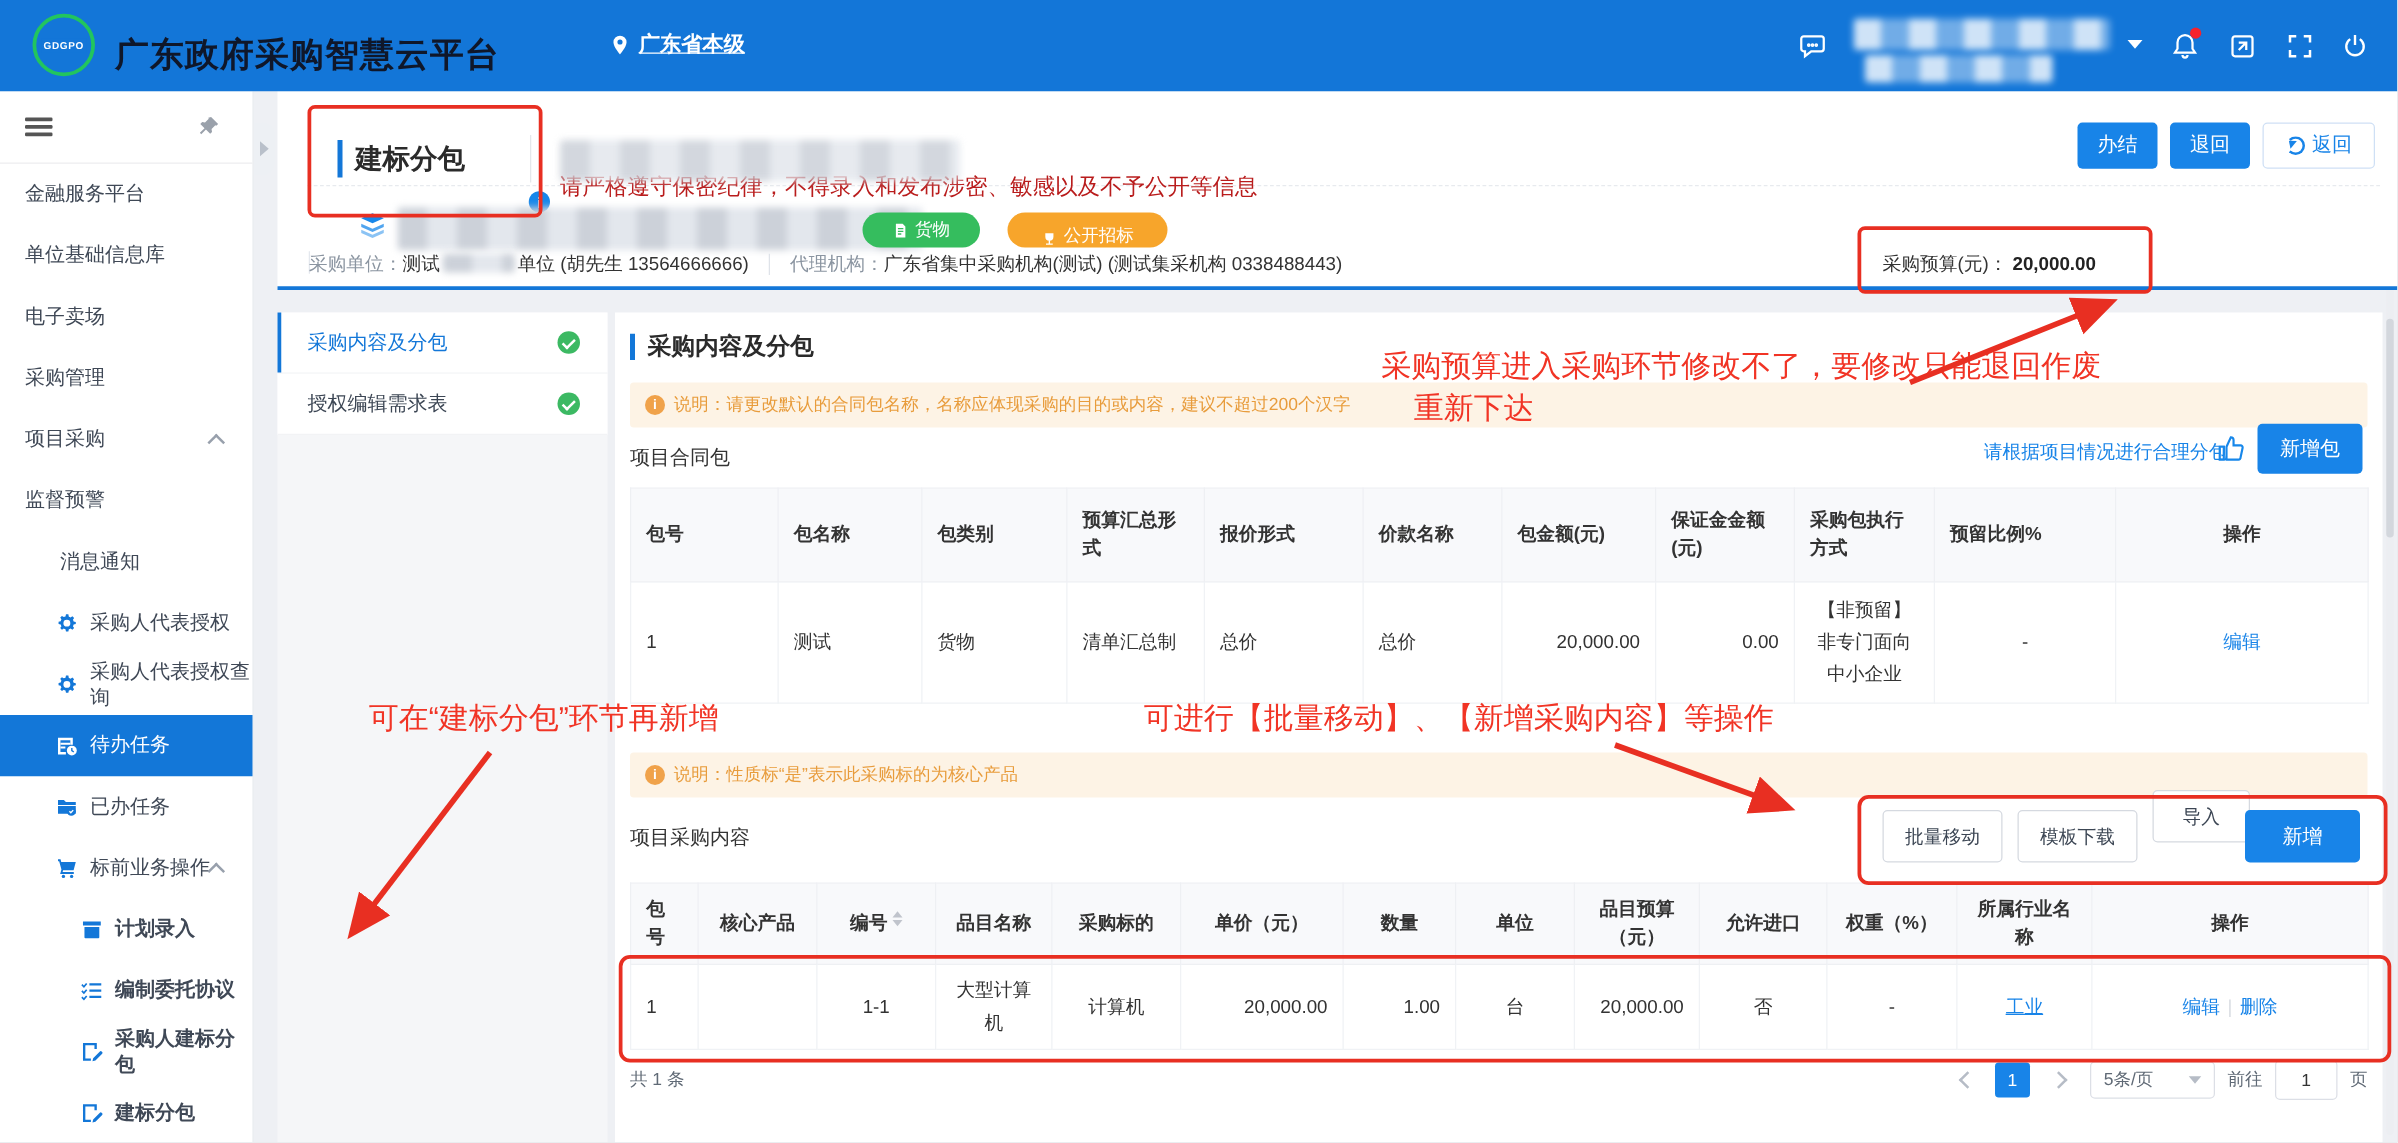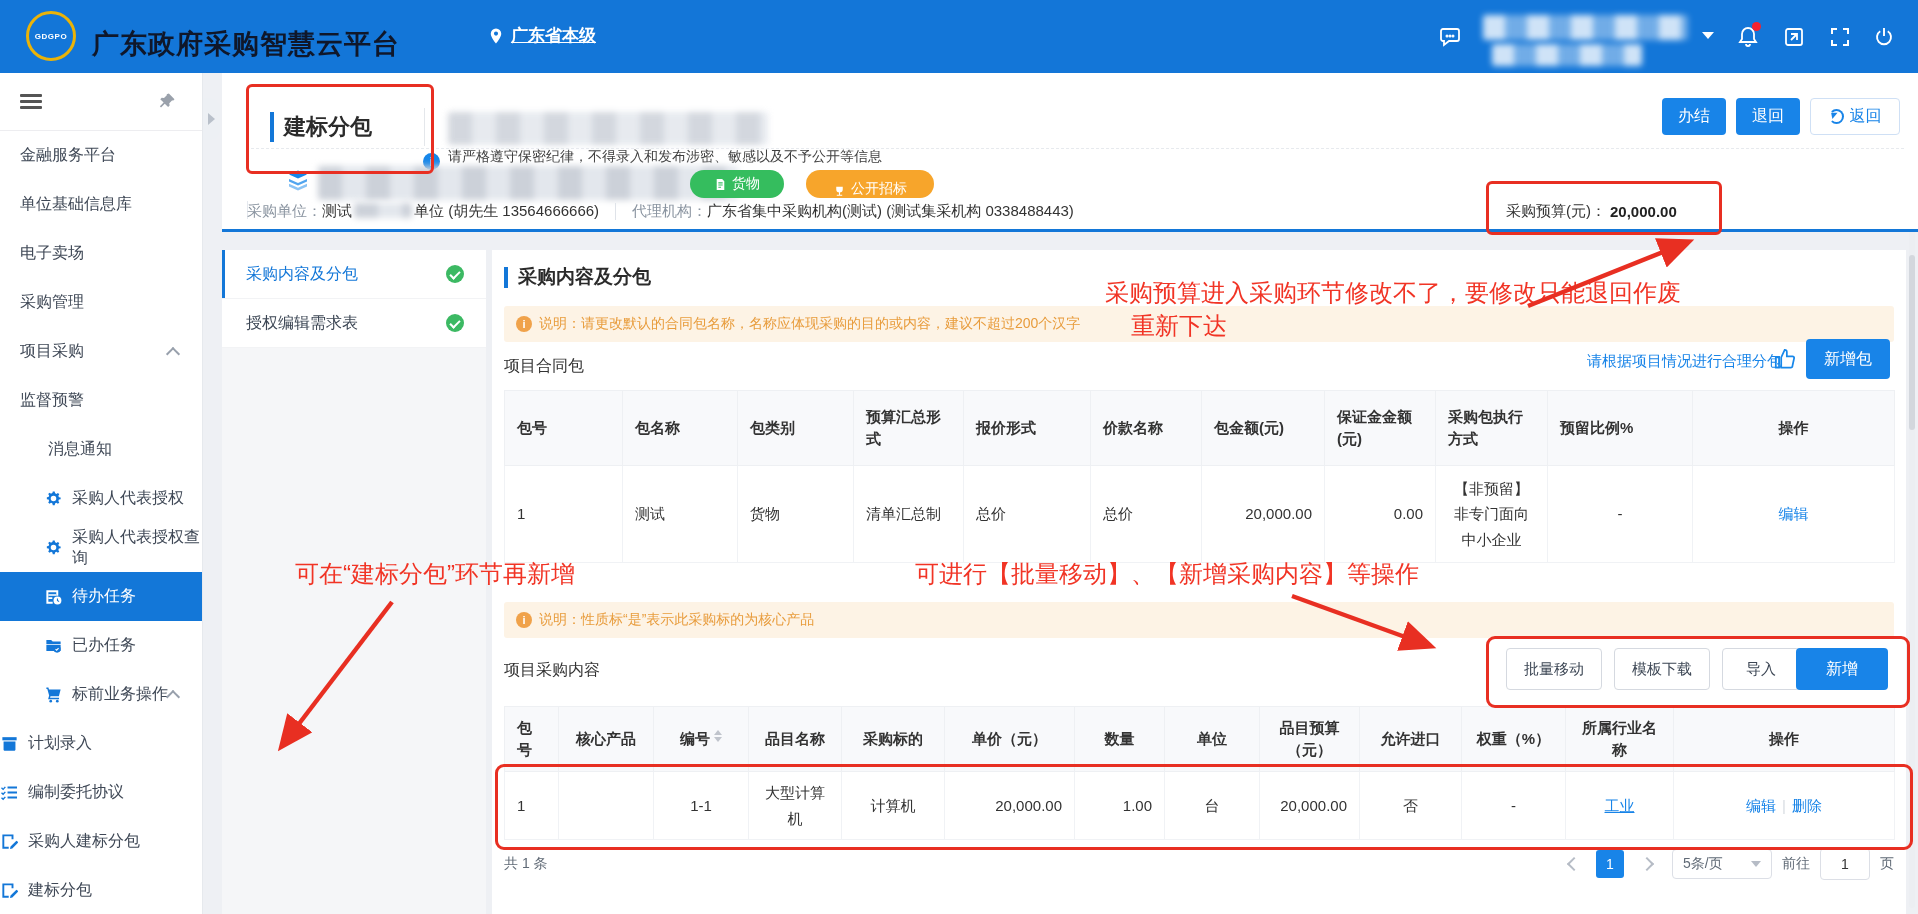--- a/index.html
+++ b/index.html
@@ -1,20 +1,20 @@
 <!DOCTYPE html>
 <html><head>
 <meta charset="utf-8">
 <style>
   html,body{margin:0;padding:0;background:#dfe3e8;}
   #stage{position:relative;width:1918px;height:914px;overflow:hidden;background:#eef0f4;
     font-family:"Liberation Sans","DejaVu Sans",sans-serif;color:#333;}
   
   #topbar{position:absolute;left:0;top:0;width:1918px;height:73px;background:#1376d8;z-index:3;}
-  #logo{position:absolute;left:26px;top:11px;width:50px;height:50px;border:3px solid #eab308;border-radius:50%;box-sizing:border-box;display:flex;align-items:center;justify-content:center;}
+  #logo{position:absolute;left:26px;top:11px;width:50px;height:50px;border:3px solid #22c55e;border-radius:50%;box-sizing:border-box;display:flex;align-items:center;justify-content:center;}
   #logo .logo-txt{color:#fff;font-size:8px;font-weight:bold;letter-spacing:.5px;background:#1376d8;padding:1px 2px;}
   #app-title{position:absolute;left:92px;top:26px;font-size:27px;font-weight:bold;color:#0f172a;letter-spacing:1px;}
   #region-wrap{position:absolute;left:487px;top:24px;display:flex;align-items:center;color:#fff;}
   #region-link{font-size:17px;font-weight:bold;color:#fff;text-decoration:underline;margin-left:6px;cursor:pointer;}
   .tico{position:absolute;top:25px;width:24px;height:24px;color:#fff;cursor:pointer;}
   .blur{filter:blur(3px);border-radius:3px;}
   .blur-white{background:repeating-linear-gradient(90deg,rgba(255,255,255,.8) 0 22px,rgba(255,255,255,.4) 22px 44px);}
   .blur-gray{background:repeating-linear-gradient(90deg,#ccd1d9 0 24px,#e3e7ed 24px 48px);}
   #user-blur1{position:absolute;left:1483px;top:15px;width:205px;height:25px;}
   #user-blur2{position:absolute;left:1492px;top:44px;width:150px;height:22px;}
@@ -23,42 +23,42 @@
   
   #sidebar{position:absolute;left:0;top:73px;width:203px;height:841px;background:#fff;border-right:1px solid #e6e9ed;box-sizing:border-box;z-index:2;}
   #sb-top{height:57px;border-bottom:1px solid #ededf0;position:relative;}
   #hamburger{position:absolute;left:20px;top:21px;width:22px;height:16px;cursor:pointer;}
   #hamburger span{display:block;height:2.5px;background:#555;margin-bottom:3.5px;border-radius:1px;}
   #pin-icon{position:absolute;right:26px;top:19px;width:18px;height:18px;color:#9aa1ab;cursor:pointer;}
   .sb-item{height:49px;display:flex;align-items:center;font-size:16px;color:#3f4856;cursor:pointer;position:relative;box-sizing:border-box;}
   .sb-item.lvl1{padding-left:20px;}
   .sb-item.lvl2p{padding-left:48px;}
   .sb-item.lvl2{padding-left:44px;}
-  .sb-item.lvl3{}
+  .sb-item.lvl3{padding-left:64px;font-weight:bold;}
   .sb-ico{width:19px;height:19px;margin-right:9px;color:#1377d8;flex:none;}
   .sb-item.active{background:#1377d8;color:#fff;}
   .sb-item.active .sb-ico{color:#fff;}
   .chev-up{position:absolute;right:24px;top:22px;width:8px;height:8px;border:solid #98a0ac;border-width:2px 2px 0 0;transform:rotate(-45deg);}
   #collapse-handle{position:absolute;left:203px;top:98px;width:17px;height:42px;background:#edf0f4;border-radius:0 10px 10px 0;z-index:2;cursor:pointer;display:flex;align-items:center;justify-content:center;}
   #collapse-handle i{width:0;height:0;border-top:6px solid transparent;border-bottom:6px solid transparent;border-left:7px solid #b9c0ca;}
   
   #page-head{position:absolute;left:222px;top:73px;width:1696px;height:156px;background:#fff;border-bottom:3px solid #1377d8;box-sizing:content-box;z-index:1;}
   #pg-title-bar{position:absolute;left:48px;top:39px;width:4px;height:30px;background:#1377d8;}
   #pg-title{position:absolute;left:62px;top:39px;font-size:22px;font-weight:bold;color:#2b2b2b;}
   #pg-title-sep{position:absolute;left:202px;top:35px;width:1px;height:38px;background:#e4e7eb;}
   .hbtn{position:absolute;top:25px;height:37px;border:none;border-radius:4px;font-size:16px;cursor:pointer;font-family:inherit;display:flex;align-items:center;justify-content:center;}
   .hbtn.blue{background:#1884e8;color:#fff;}
   #btn-finish{left:1440px;width:64px;}
   #btn-sendback{left:1514px;width:64px;}
   #btn-back{left:1588px;width:90px;background:#fff;border:1px solid #cfe0f5;color:#1884e8;gap:6px;}
   .undo-ico{width:11px;height:11px;border:2px solid #1884e8;border-radius:50%;border-left-color:transparent;position:relative;display:inline-block;}
   .undo-ico::after{content:"";position:absolute;left:-4px;top:-2px;border:4px solid transparent;border-right:5px solid #1884e8;transform:rotate(40deg);}
   #head-dash{position:absolute;left:24px;right:14px;top:75px;border-top:1px dashed #e7eaee;}
   #secrecy-icon{position:absolute;left:201px;top:80px;width:17px;height:17px;border-radius:50%;background:#1787ea;color:#fff;font-size:12px;font-weight:bold;font-style:normal;display:flex;align-items:center;justify-content:center;}
-  #secrecy-text{position:absolute;left:226px;top:75px;font-size:14px;color:#404040;}
+  #secrecy-text{position:absolute;left:226px;top:64px;font-size:18px;color:#b91c1c;}
   #head-blur{position:absolute;left:226px;top:39px;width:320px;height:33px;opacity:.85;}
   #layers-icon{position:absolute;left:64px;top:95px;width:24px;height:24px;color:#1787ea;}
   #project-blur{position:absolute;left:96px;top:93px;width:420px;height:34px;}
   .badge{position:absolute;top:97px;height:28px;border-radius:14px;color:#fff;font-size:14px;display:flex;align-items:center;justify-content:center;gap:5px;padding:0 12px;box-sizing:border-box;}
   #badge-goods{left:468px;width:94px;background:#35bd5e;}
   #badge-bidding{left:584px;width:128px;background:#f7a52b;align-items:flex-end;}
   .bico{width:13px;height:13px;color:#fff;}
   #info-row{position:absolute;left:25px;top:126px;height:24px;display:flex;align-items:center;font-size:15px;}
   #info-row .lbl{color:#8b95a1;}
   #info-row .val{color:#333;}
@@ -402,21 +402,21 @@
       </table>
 
     <div id="notice2" class="notice">
       <i class="o-info">i</i>
       <span>说明：性质标“是”表示此采购标的为核心产品</span>
     </div>
 
     <div id="content-label" class="sec-label">项目采购内容</div>
     <button class="wbtn" style="position:absolute;left:1014px;top:398px;width:96px;height:42px;">批量移动</button>
     <button class="wbtn" style="position:absolute;left:1122px;top:398px;width:96px;height:42px;">模板下载</button>
-    <button class="wbtn" style="position:absolute;left:1230px;top:398px;width:78px;height:42px;">导入</button>
+    <button class="wbtn" style="position:absolute;left:1230px;top:382px;width:78px;height:42px;">导入</button>
     <button class="pbtn" style="position:absolute;left:1304px;top:398px;width:92px;height:42px;">新增</button>
 
     <table id="table2" class="grid">
       <colgroup>
           <col style="width:54px">
           <col style="width:95px">
           <col style="width:95px">
           <col style="width:93px">
           <col style="width:103px">
           <col style="width:130px">

